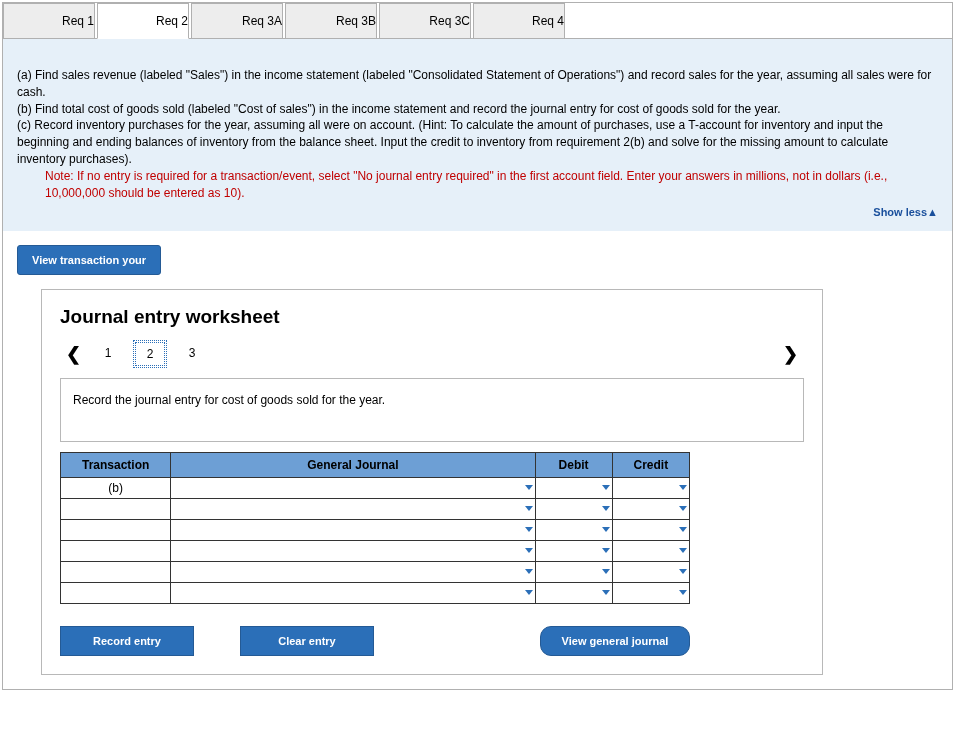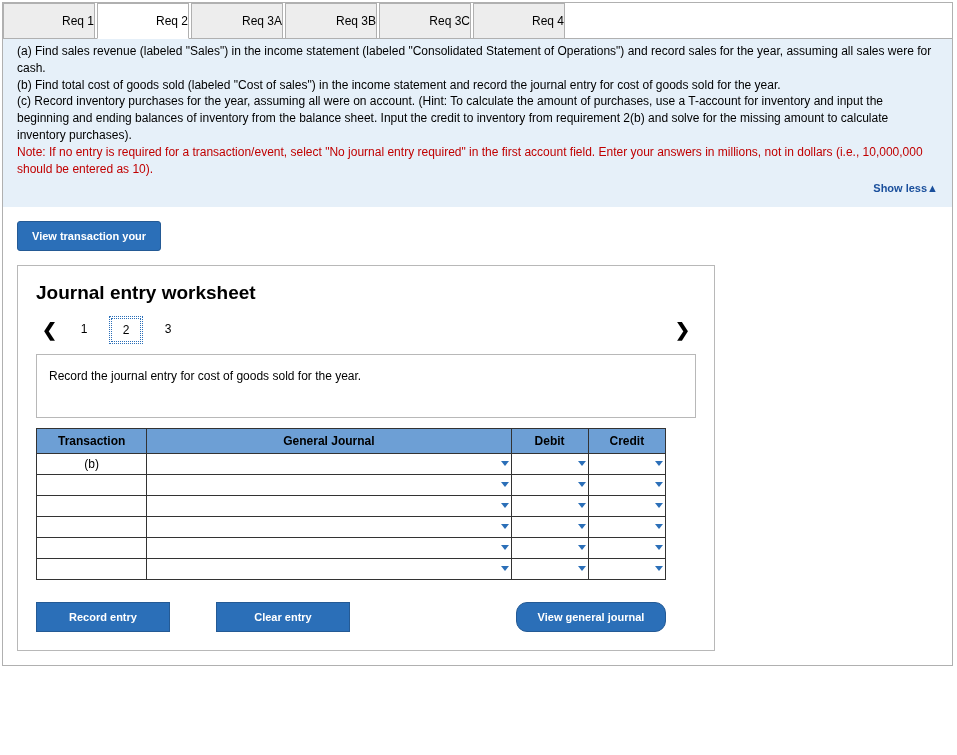--- a/index.html
+++ b/index.html
@@ -29,26 +29,26 @@
     cursor: pointer;
     margin-right: 2px;
     margin-bottom: -1px;
   }
   .tab.active {
     background: #fff;
     border-bottom: 1px solid #fff;
   }
   .instructions {
     background: #e6f0f9;
-    padding: 4px 14px 8px 14px;
+    padding: 28px 14px 8px 14px;
     border-top: 1px solid #b0b0b0;
     font-size: 12px;
     line-height: 1.4;
   }
-  .instructions .note { color: #c00000; }
+  .instructions .note { color: #c00000; margin-left: 28px; }
   .show-less {
     text-align: right;
     color: #1a4f9c;
     font-weight: bold;
     font-size: 11px;
     cursor: pointer;
     padding: 4px 0 2px 0;
   }
   .body-area {
     padding: 14px;
@@ -58,24 +58,25 @@
     color: #fff;
     border: 1px solid #245a95;
     border-radius: 3px;
     padding: 8px 14px;
     font-weight: bold;
     font-size: 11px;
     cursor: pointer;
     display: inline-block;
   }
   .worksheet-panel {
-    width: 698px;
+    width: 782px;
     border: 1px solid #b8b8b8;
     margin-top: 14px;
     padding: 16px 18px 18px 18px;
+    margin-left: 24px;
   }
   .ws-title {
     font-family: Verdana, Geneva, sans-serif;
     font-size: 19px;
     font-weight: bold;
     margin: 0 0 12px 0;
   }
   .step-nav {
     display: flex;
     align-items: center;

